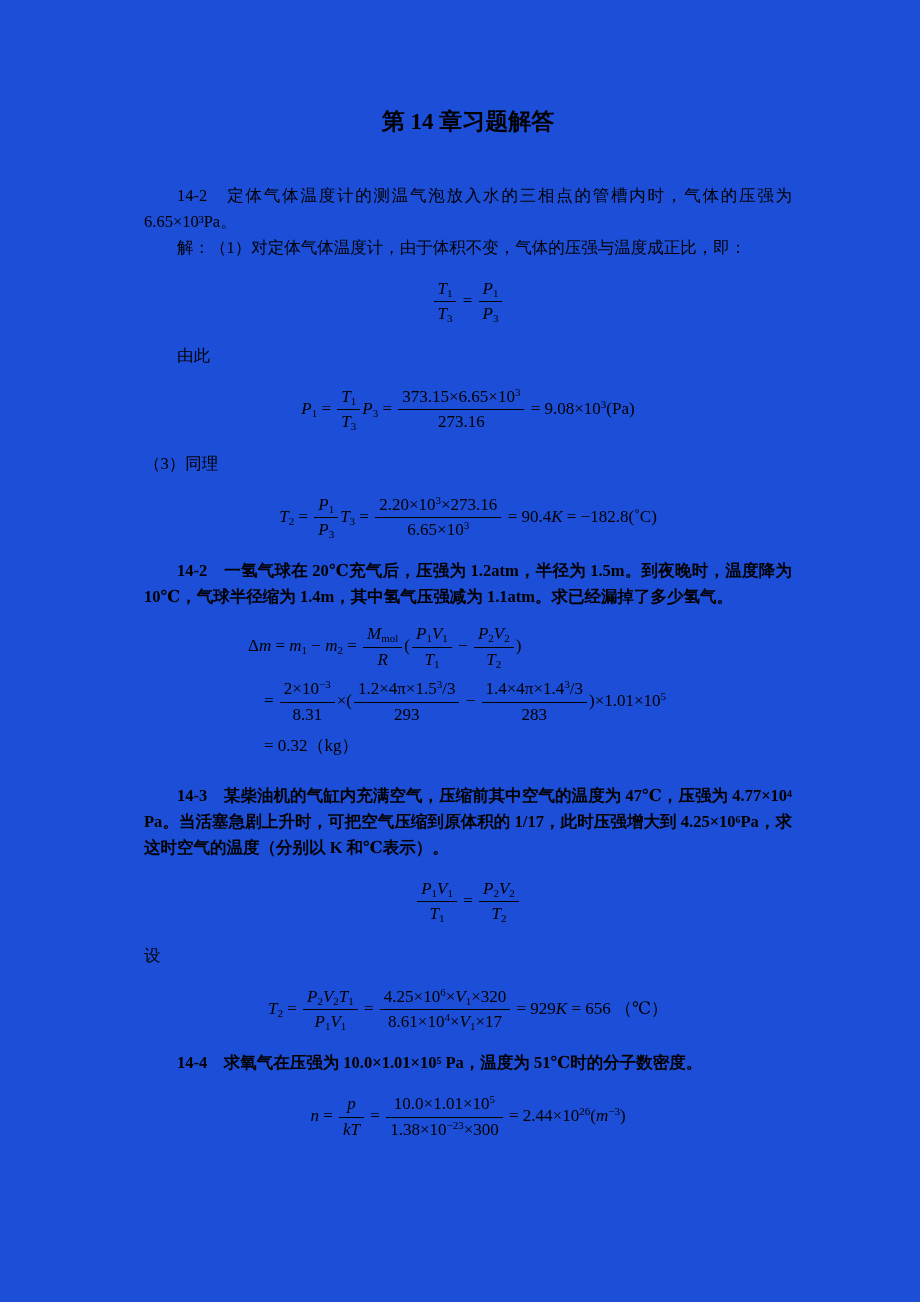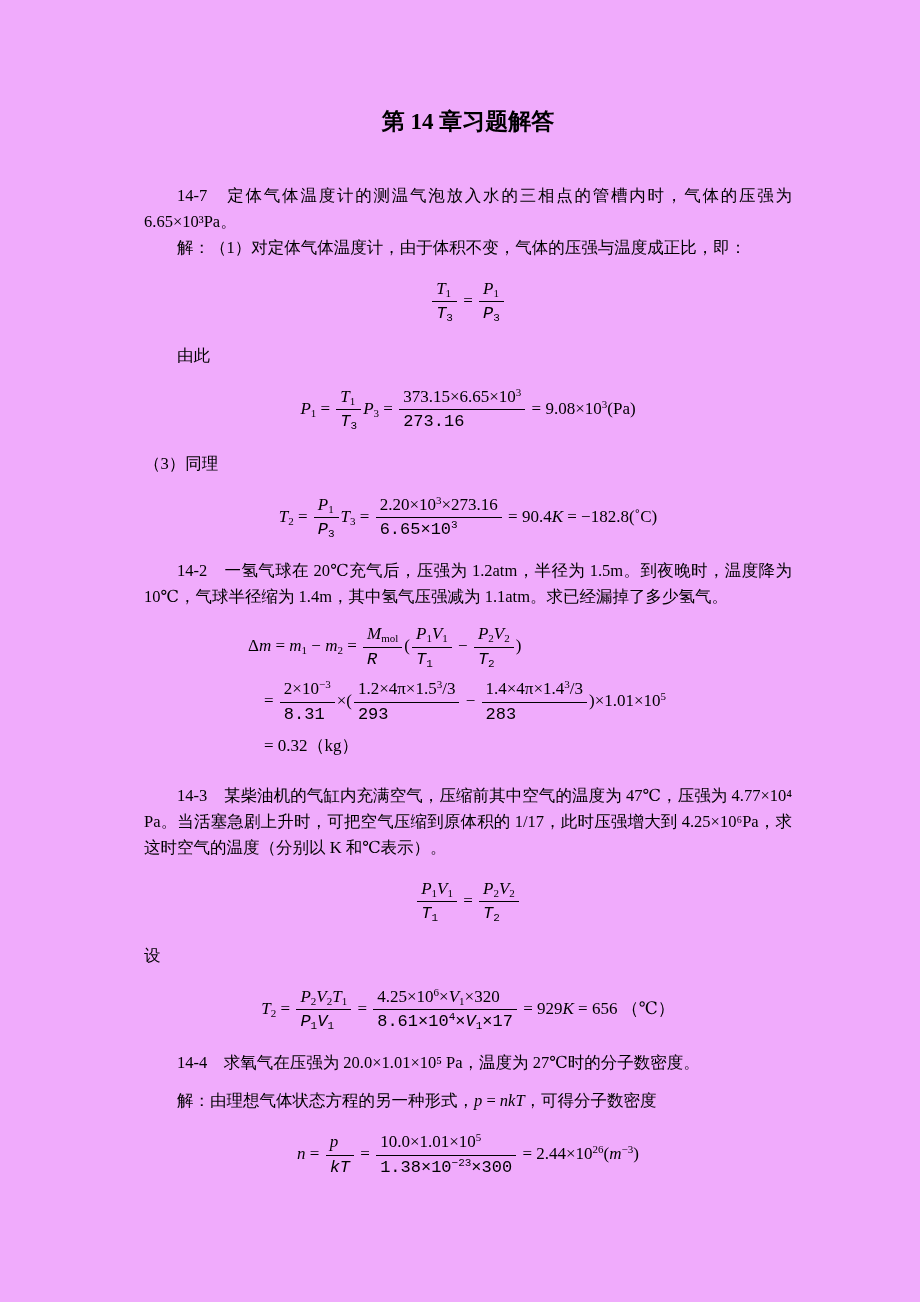--- a/index.html
+++ b/index.html
@@ -1,56 +1,56 @@
 <!DOCTYPE html>
 <html><head>
 <meta charset="utf-8">
 <style>
   * { box-sizing: border-box; }
   html, body { margin: 0; padding: 0; background: #ffffff; }
   .page {
     width: 920px; height: 1302px;
     padding: 106px 128px 40px 144px;
-    background: #f0abfc; color: #000;
+    background: #1d4ed8; color: #000;
     font-family: "Liberation Serif", "DejaVu Serif", serif;
     overflow: hidden;
   }
   .title {
     text-align: center; font-size: 23px; font-weight: 700;
     margin: 0 0 46px 0;
   }
   .para {
     margin: 0; font-size: 16.5px; line-height: 26px;
     text-align: justify;
   }
   .indent { text-indent: 2em; }
-  .gap-top { margin-top: 12px; }
+  .gap-top { margin-top: 12px; font-weight: bold; }
   .disp { margin: 18px 0; font-size: 17px; line-height: 1.3; }
   .center { text-align: center; }
   .mblock { margin: 14px 0 26px 104px; font-size: 17px; }
   .mline { margin: 9px 0; }
   .cont { margin-left: 16px; }
   .mvar { font-style: italic; }
   .mtxt { font-style: normal; }
   [data-formula] sub, [data-formula] sup { font-size: 11px; font-style: normal; line-height: 0; }
   sub { vertical-align: -0.25em; }
   sup { vertical-align: 0.55em; }
-  .frac { display: inline-block; vertical-align: middle; text-align: left; margin: 0 2px; }
+  .frac { display: inline-block; vertical-align: middle; text-align: center; margin: 0 2px; }
   .fnum { display: block; padding: 0 4px 2px 4px; border-bottom: 1px solid #000; line-height: 1.2; }
-  .fden { display: block; padding: 2px 4px 0 4px; line-height: 1.2; font-family: Liberation Mono, monospace; }
+  .fden { display: block; padding: 2px 4px 0 4px; line-height: 1.2; }
 </style>
 </head>
 <body>
 
 <div class="page">
 
   <h1 class="title">第 14 章习题解答</h1>
 
   <section>
-    <p class="para indent">14-7　定体气体温度计的测温气泡放入水的三相点的管槽内时，气体的压强为6.65×10³Pa。</p>
+    <p class="para indent">14-2　定体气体温度计的测温气泡放入水的三相点的管槽内时，气体的压强为6.65×10³Pa。</p>
     <p class="para indent">解：（1）对定体气体温度计，由于体积不变，气体的压强与温度成正比，即：</p>
     <div class="disp center" data-formula="doc.p14_1.f1"><span class="frac"><span class="fnum"><span class="mvar">T</span><sub>1</sub></span><span class="fden"><span class="mvar">T</span><sub>3</sub></span></span><span class="mtxt"> = </span><span class="frac"><span class="fnum"><span class="mvar">P</span><sub>1</sub></span><span class="fden"><span class="mvar">P</span><sub>3</sub></span></span></div>
     <p class="para indent">由此</p>
     <div class="disp center" data-formula="doc.p14_1.f2"><span class="mvar">P</span><sub>1</sub><span class="mtxt"> = </span><span class="frac"><span class="fnum"><span class="mvar">T</span><sub>1</sub></span><span class="fden"><span class="mvar">T</span><sub>3</sub></span></span><span class="mvar">P</span><sub>3</sub><span class="mtxt"> = </span><span class="frac"><span class="fnum"><span class="mtxt">373.15×6.65×10</span><sup>3</sup></span><span class="fden"><span class="mtxt">273.16</span></span></span><span class="mtxt"> = 9.08×10</span><sup>3</sup><span class="mtxt">(Pa)</span></div>
     <p class="para">（3）同理</p>
     <div class="disp center" data-formula="doc.p14_1.f3"><span class="mvar">T</span><sub>2</sub><span class="mtxt"> = </span><span class="frac"><span class="fnum"><span class="mvar">P</span><sub>1</sub></span><span class="fden"><span class="mvar">P</span><sub>3</sub></span></span><span class="mvar">T</span><sub>3</sub><span class="mtxt"> = </span><span class="frac"><span class="fnum"><span class="mtxt">2.20×10</span><sup>3</sup><span class="mtxt">×273.16</span></span><span class="fden"><span class="mtxt">6.65×10</span><sup>3</sup></span></span><span class="mtxt"> = 90.4</span><span class="mvar">K</span><span class="mtxt"> = −182.8(˚C)</span></div>
   </section>
 
   <section>
     <p class="para indent gap-top">14-2　一氢气球在 20℃充气后，压强为 1.2atm，半径为 1.5m。到夜晚时，温度降为10℃，气球半径缩为 1.4m，其中氢气压强减为 1.1atm。求已经漏掉了多少氢气。</p>
@@ -62,18 +62,17 @@
   </section>
 
   <section>
     <p class="para indent gap-top">14-3　某柴油机的气缸内充满空气，压缩前其中空气的温度为 47℃，压强为 4.77×10⁴ Pa。当活塞急剧上升时，可把空气压缩到原体积的 1/17，此时压强增大到 4.25×10⁶Pa，求这时空气的温度（分别以 K 和℃表示）。</p>
     <div class="disp center" data-formula="doc.p14_3.f1"><span class="frac"><span class="fnum"><span class="mvar">P</span><sub>1</sub><span class="mvar">V</span><sub>1</sub></span><span class="fden"><span class="mvar">T</span><sub>1</sub></span></span><span class="mtxt"> = </span><span class="frac"><span class="fnum"><span class="mvar">P</span><sub>2</sub><span class="mvar">V</span><sub>2</sub></span><span class="fden"><span class="mvar">T</span><sub>2</sub></span></span></div>
     <p class="para">设</p>
     <div class="disp center" data-formula="doc.p14_3.f2"><span class="mvar">T</span><sub>2</sub><span class="mtxt"> = </span><span class="frac"><span class="fnum"><span class="mvar">P</span><sub>2</sub><span class="mvar">V</span><sub>2</sub><span class="mvar">T</span><sub>1</sub></span><span class="fden"><span class="mvar">P</span><sub>1</sub><span class="mvar">V</span><sub>1</sub></span></span><span class="mtxt"> = </span><span class="frac"><span class="fnum"><span class="mtxt">4.25×10</span><sup>6</sup><span class="mtxt">×</span><span class="mvar">V</span><sub>1</sub><span class="mtxt">×320</span></span><span class="fden"><span class="mtxt">8.61×10</span><sup>4</sup><span class="mtxt">×</span><span class="mvar">V</span><sub>1</sub><span class="mtxt">×17</span></span></span><span class="mtxt"> = 929</span><span class="mvar">K</span><span class="mtxt"> = 656 （℃）</span></div>
   </section>
 
   <section>
-    <p class="para indent gap-top">14-4　求氧气在压强为 20.0×1.01×10⁵ Pa，温度为 27℃时的分子数密度。</p>
-    <p class="para indent gap-top"><span>解：由理想气体状态方程的另一种形式，</span><span class="imath" data-formula="doc.p14_4.sol_math"><span class="mvar">p</span><span class="mtxt"> = </span><span class="mvar">nkT</span></span><span>，可得分子数密度</span></p>
+    <p class="para indent gap-top">14-4　求氧气在压强为 10.0×1.01×10⁵ Pa，温度为 51℃时的分子数密度。</p>
     <div class="disp center" data-formula="doc.p14_4.f1"><span class="mvar">n</span><span class="mtxt"> = </span><span class="frac"><span class="fnum"><span class="mvar">p</span></span><span class="fden"><span class="mvar">kT</span></span></span><span class="mtxt"> = </span><span class="frac"><span class="fnum"><span class="mtxt">10.0×1.01×10</span><sup>5</sup></span><span class="fden"><span class="mtxt">1.38×10</span><sup>−23</sup><span class="mtxt">×300</span></span></span><span class="mtxt"> = 2.44×10</span><sup>26</sup><span class="mtxt">(</span><span class="mvar">m</span><sup>−3</sup><span class="mtxt">)</span></div>
   </section>
 
 </div>
 
 </body></html>

